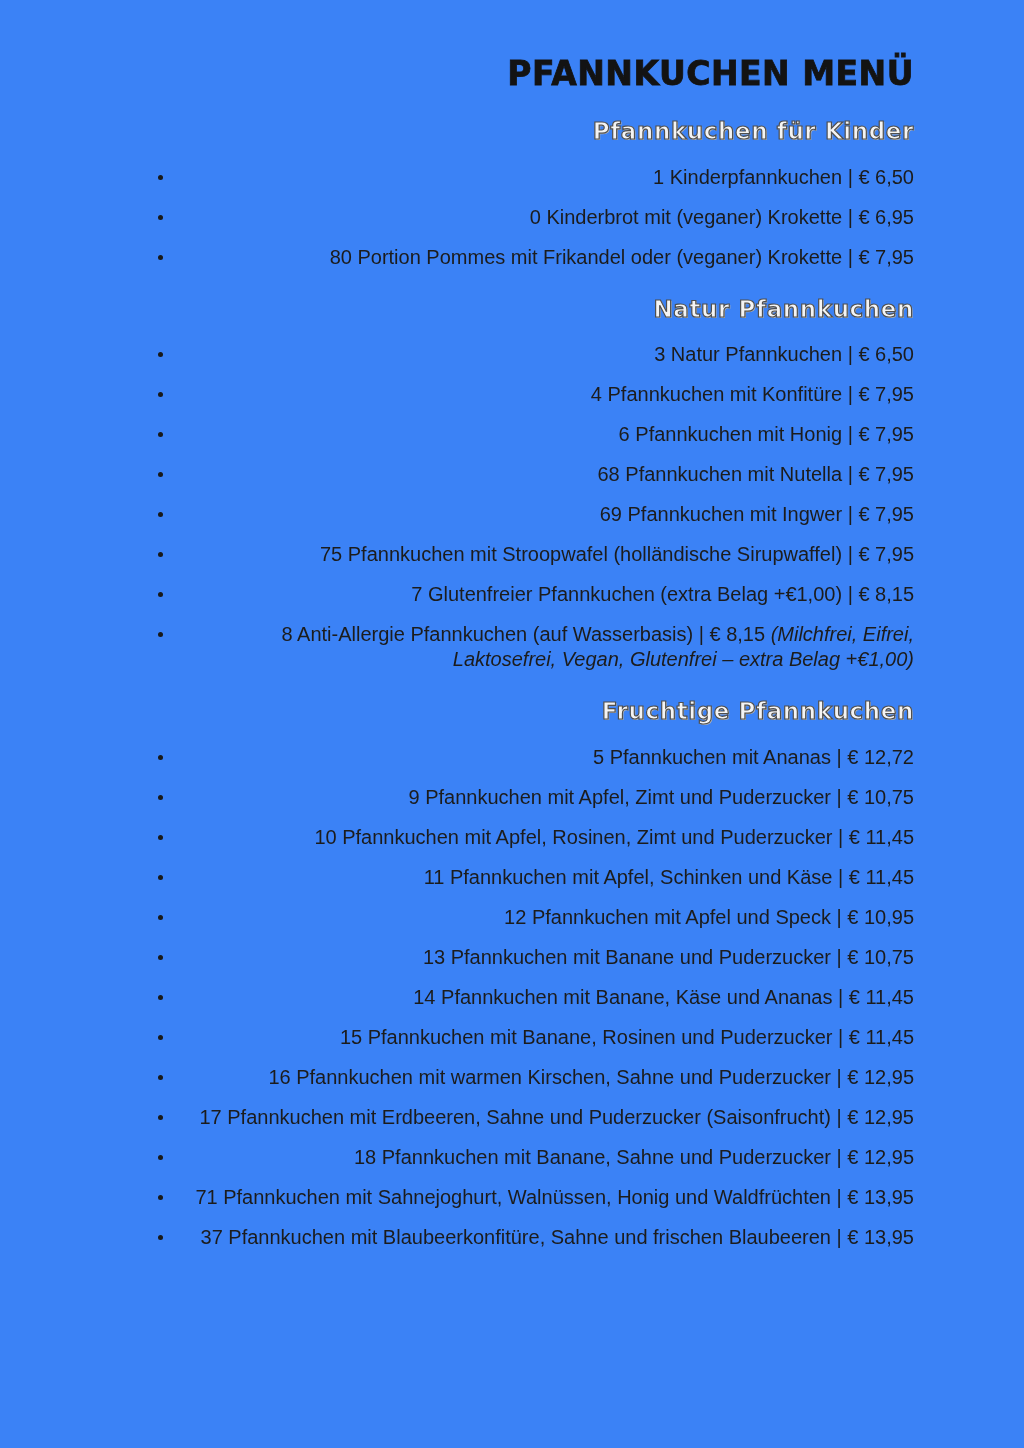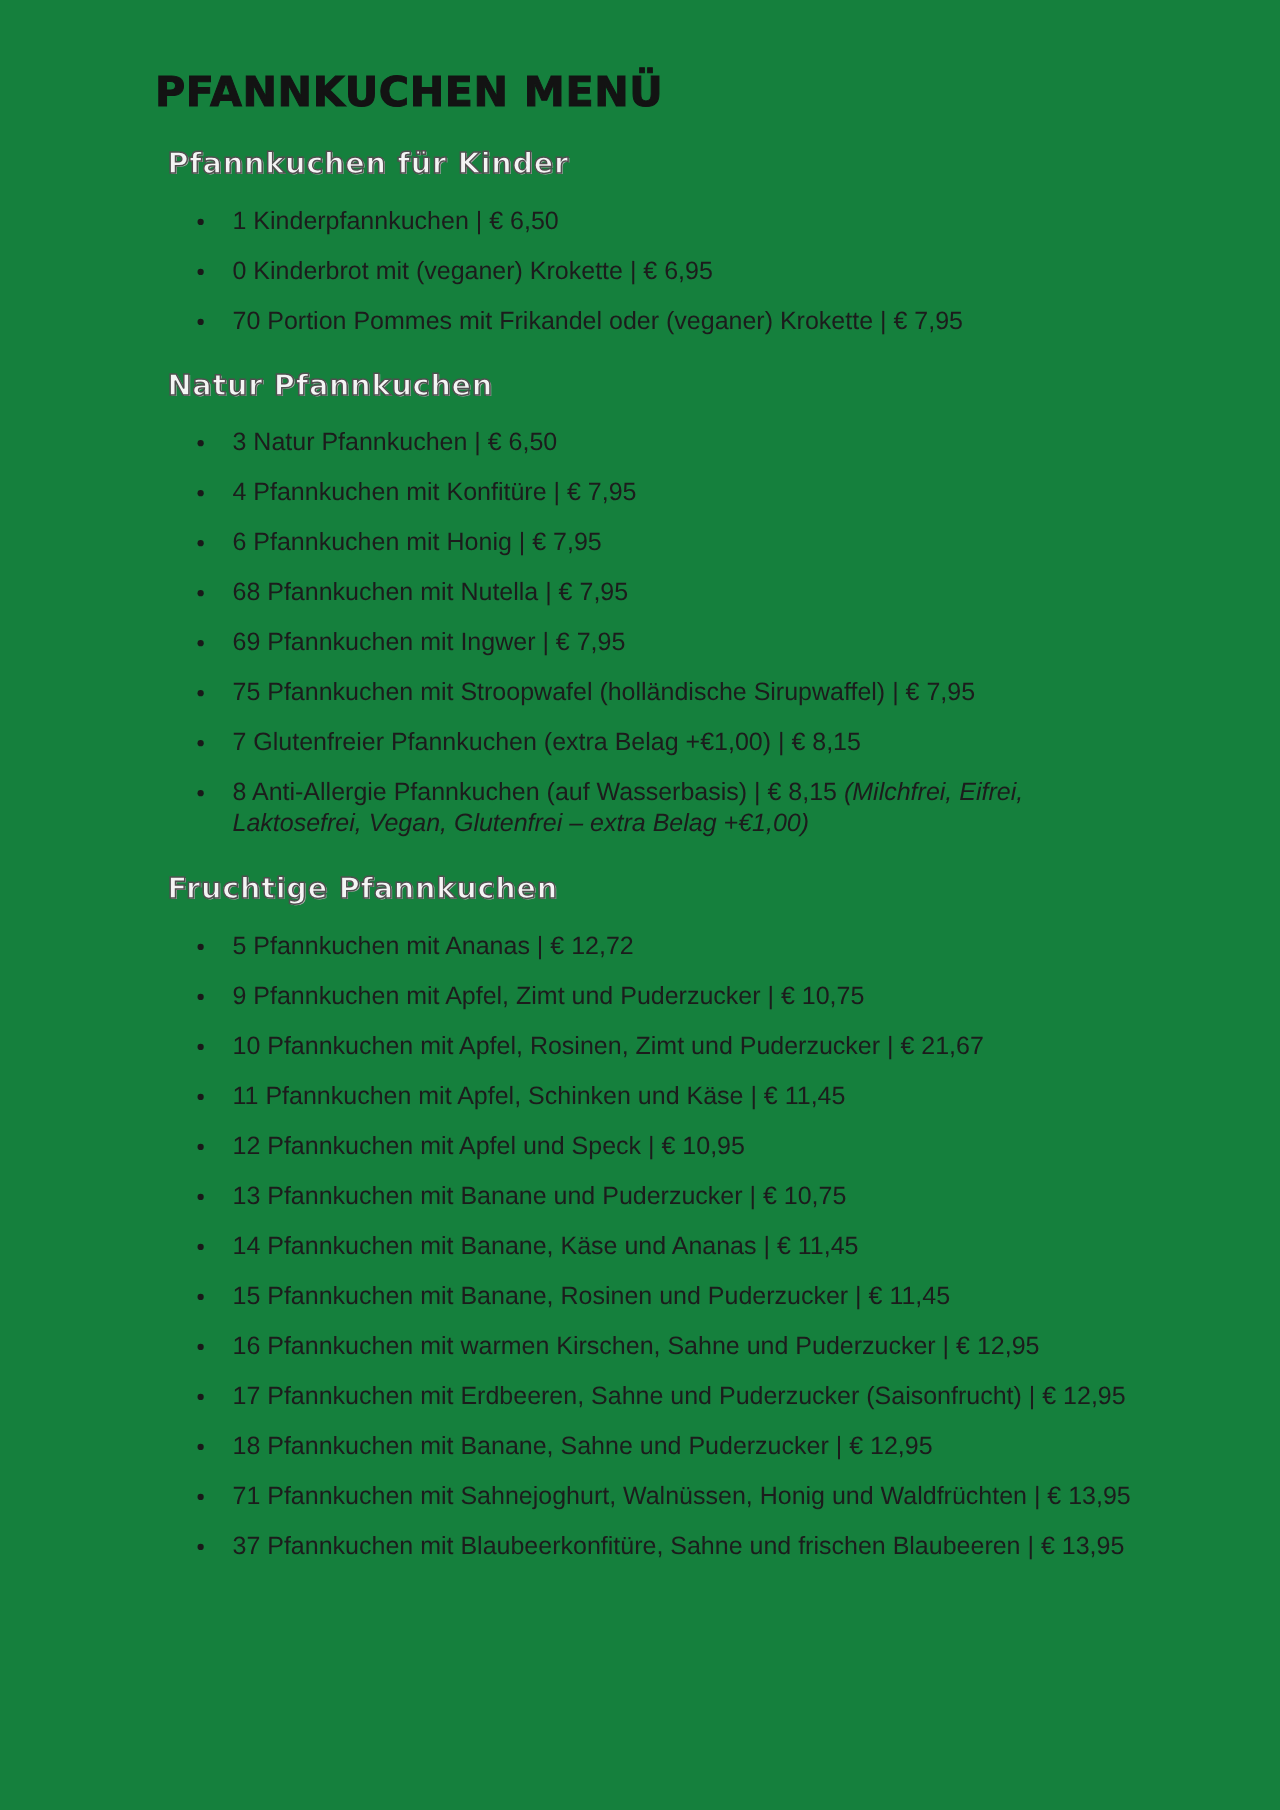--- a/index.html
+++ b/index.html
@@ -12,21 +12,22 @@
   body {
     width: 1024px;
     min-height: 1448px;
     font-family: "Liberation Sans", sans-serif;
     color: #1a1a1a;
   }
   .page {
     width: 1024px;
     min-height: 1448px;
     padding: 56px 110px 63px 124px;
-    background: #15803d;
+    background: #3b82f6;
+    text-align: right;
   }
   .doc-title {
     font-family: "DejaVu Sans", sans-serif;
     font-size: 33px;
     font-weight: 800;
     letter-spacing: 0.5px;
     color: #131313;
     -webkit-text-stroke: 0.8px #131313;
     margin: 0 0 26px 0;
     line-height: 1.1;
@@ -73,21 +74,21 @@
 
 <div class="page">
 
   <h1 class="doc-title">PFANNKUCHEN MENÜ</h1>
 
   <section>
     <h2 class="section-heading">Pfannkuchen für Kinder</h2>
     <ul class="menu-list">
       <li><span>1 Kinderpfannkuchen | € 6,50</span></li>
       <li><span>0 Kinderbrot mit (veganer) Krokette | € 6,95</span></li>
-      <li><span>70 Portion Pommes mit Frikandel oder (veganer) Krokette | € 7,95</span></li>
+      <li><span>80 Portion Pommes mit Frikandel oder (veganer) Krokette | € 7,95</span></li>
     </ul>
   </section>
 
   <section>
     <h2 class="section-heading">Natur Pfannkuchen</h2>
     <ul class="menu-list">
       <li><span>3 Natur Pfannkuchen | € 6,50</span></li>
       <li><span>4 Pfannkuchen mit Konfitüre | € 7,95</span></li>
       <li><span>6 Pfannkuchen mit Honig | € 7,95</span></li>
       <li><span>68 Pfannkuchen mit Nutella | € 7,95</span></li>
@@ -98,21 +99,21 @@
         <span>8 Anti-Allergie Pfannkuchen (auf Wasserbasis) | € 8,15 </span><span class="item-note">(Milchfrei, Eifrei, Laktosefrei, Vegan, Glutenfrei – extra Belag +€1,00)</span>
       </li>
     </ul>
   </section>
 
   <section>
     <h2 class="section-heading">Fruchtige Pfannkuchen</h2>
     <ul class="menu-list">
       <li><span>5 Pfannkuchen mit Ananas | € 12,72</span></li>
       <li><span>9 Pfannkuchen mit Apfel, Zimt und Puderzucker | € 10,75</span></li>
-      <li><span>10 Pfannkuchen mit Apfel, Rosinen, Zimt und Puderzucker | € 21,67</span></li>
+      <li><span>10 Pfannkuchen mit Apfel, Rosinen, Zimt und Puderzucker | € 11,45</span></li>
       <li><span>11 Pfannkuchen mit Apfel, Schinken und Käse | € 11,45</span></li>
       <li><span>12 Pfannkuchen mit Apfel und Speck | € 10,95</span></li>
       <li><span>13 Pfannkuchen mit Banane und Puderzucker | € 10,75</span></li>
       <li><span>14 Pfannkuchen mit Banane, Käse und Ananas | € 11,45</span></li>
       <li><span>15 Pfannkuchen mit Banane, Rosinen und Puderzucker | € 11,45</span></li>
       <li><span>16 Pfannkuchen mit warmen Kirschen, Sahne und Puderzucker | € 12,95</span></li>
       <li><span>17 Pfannkuchen mit Erdbeeren, Sahne und Puderzucker (Saisonfrucht) | € 12,95</span></li>
       <li><span>18 Pfannkuchen mit Banane, Sahne und Puderzucker | € 12,95</span></li>
       <li><span>71 Pfannkuchen mit Sahnejoghurt, Walnüssen, Honig und Waldfrüchten | € 13,95</span></li>
       <li><span>37 Pfannkuchen mit Blaubeerkonfitüre, Sahne und frischen Blaubeeren | € 13,95</span></li>

